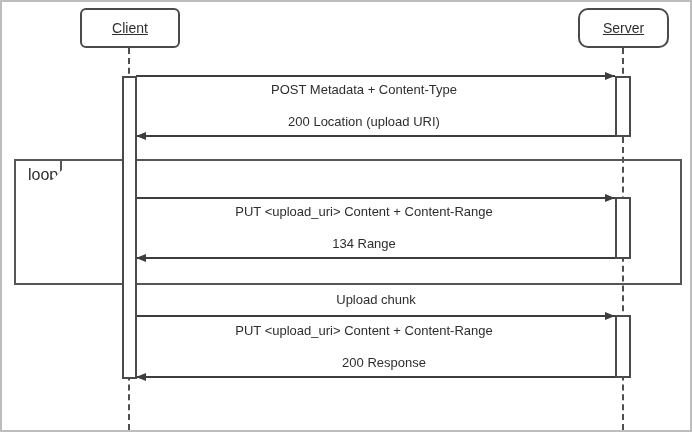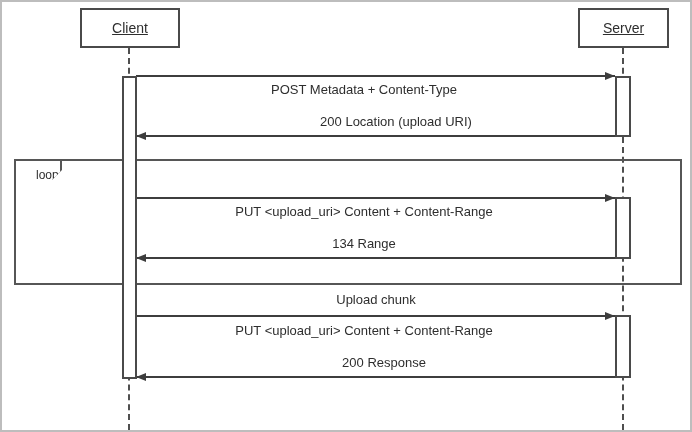--- a/index.html
+++ b/index.html
@@ -13,22 +13,22 @@
     color:#2e2e2e;
     overflow:hidden;
   }
   .actor-box{
     position:absolute;top:6px;height:40px;
     box-sizing:border-box;border:2px solid #4a4a4a;background:#fff;
     display:flex;align-items:center;justify-content:center;
     font-size:14px;z-index:5;
   }
   .actor-box .actor-label{text-decoration:underline;}
-  .client-box{left:78px;width:100px;}
-  .server-box{left:576px;width:91px;}
+  .client-box{left:78px;width:100px;border-radius:6px;}
+  .server-box{left:576px;width:91px;border-radius:10px;}
   .lifeline{
     position:absolute;top:46px;height:382px;width:0;
     border-left:2px dashed #4f4f4f;z-index:0;
   }
   .client-lifeline{left:126px;}
   .server-lifeline{left:620px;}
   .activation{
     position:absolute;box-sizing:border-box;
     background:#fff;border:2px solid #4a4a4a;z-index:3;
   }
@@ -44,21 +44,21 @@
   .loop-tag{
     position:absolute;left:-2px;top:-2px;width:48px;height:21px;
     background:#565656;z-index:2;
     clip-path:polygon(0 0,100% 0,100% 52%,79% 100%,0 100%);
   }
   .loop-tag-inner{
     position:absolute;left:2px;top:2px;width:44px;height:27px;
     background:#ffffff;
     clip-path:polygon(0 0,100% 0,100% 50%,78% 100%,0 100%);
     display:flex;align-items:center;
-    font-size:12px;padding-left:20px;box-sizing:border-box;color:#2e2e2e;
+    font-size:16px;padding-left:12px;box-sizing:border-box;color:#2e2e2e;
   }
   .section-title{
     position:absolute;left:134px;width:480px;text-align:center;
     font-size:13px;z-index:4;
   }
   .msg-label{
     position:absolute;left:122px;width:480px;text-align:center;
     font-size:13px;z-index:4;
   }
   .msg-line{
@@ -98,21 +98,21 @@
   </div>
 
   <div class="activation client-activation"></div>
   <div class="activation server-activation sa-1"></div>
   <div class="activation server-activation sa-2"></div>
   <div class="activation server-activation sa-3"></div>
 
   <div class="msg-line" style="top:73px;"></div>
   <div class="arrow-right" style="left:603px;top:70px;"></div>
   <div class="msg-label" style="top:80px;">POST Metadata + Content-Type</div>
-  <div class="msg-label" style="top:112px;margin-left:32px;">200 Location (upload URI)</div>
+  <div class="msg-label" style="top:112px;">200 Location (upload URI)</div>
   <div class="msg-line" style="top:133px;"></div>
   <div class="arrow-left" style="left:134px;top:130px;"></div>
 
   <div class="msg-line" style="top:195px;"></div>
   <div class="arrow-right" style="left:603px;top:192px;"></div>
   <div class="msg-label" style="top:202px;">PUT &lt;upload_uri&gt; Content + Content-Range</div>
   <div class="msg-label" style="top:234px;">134 Range</div>
   <div class="msg-line" style="top:255px;"></div>
   <div class="arrow-left" style="left:134px;top:252px;"></div>
 

